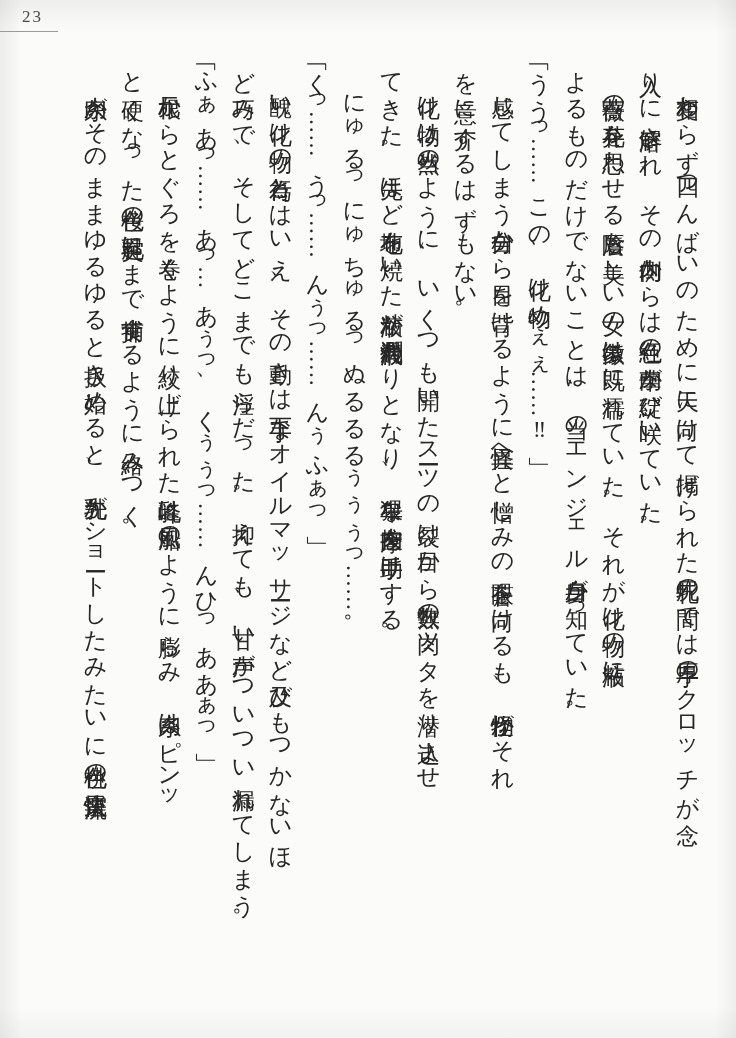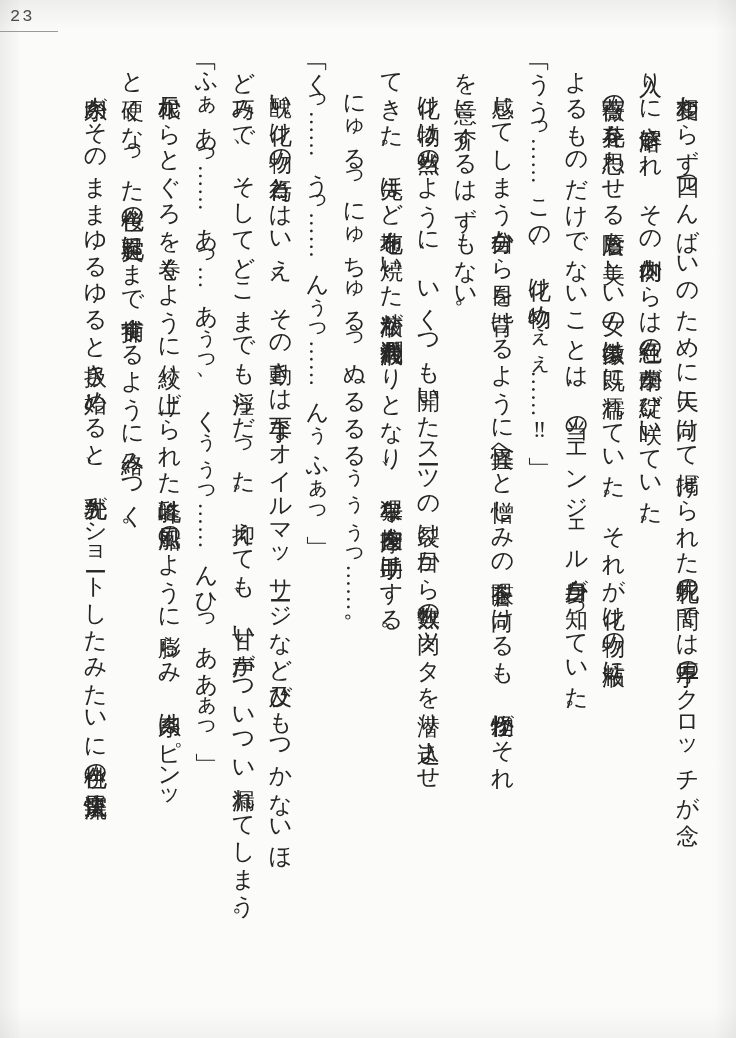--- a/index.html
+++ b/index.html
@@ -22,25 +22,24 @@
     position: absolute;
     inset: 0;
     pointer-events: none;
     background:
       linear-gradient(90deg, rgba(0,0,0,0.06) 0%, rgba(0,0,0,0) 3%, rgba(0,0,0,0) 97%, rgba(0,0,0,0.05) 100%),
       linear-gradient(180deg, rgba(0,0,0,0.05) 0%, rgba(0,0,0,0) 3%, rgba(0,0,0,0) 97%, rgba(0,0,0,0.04) 100%);
   }
   .page-num {
     position: absolute;
     top: 7px;
-    left: 10px;
+    left: 22px;
     font-size: 17px;
     letter-spacing: 2px;
     color: #4a4a4a;
-    font-family: Liberation Mono, monospace;
   }
   .header-rule {
     position: absolute;
     top: 31px;
     left: 0;
     width: 58px;
     height: 1px;
     background: #9a9a9a;
   }
   .text-block {

